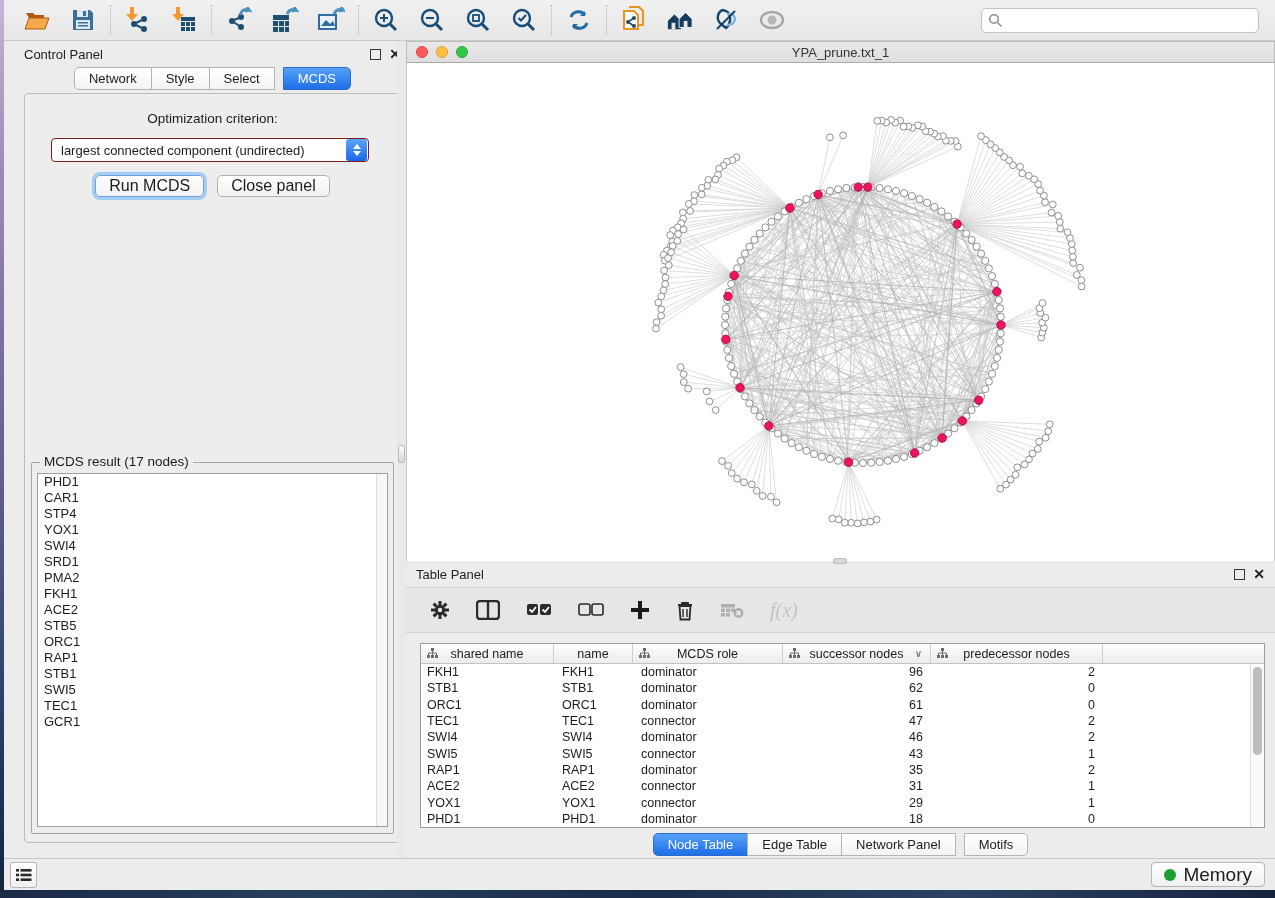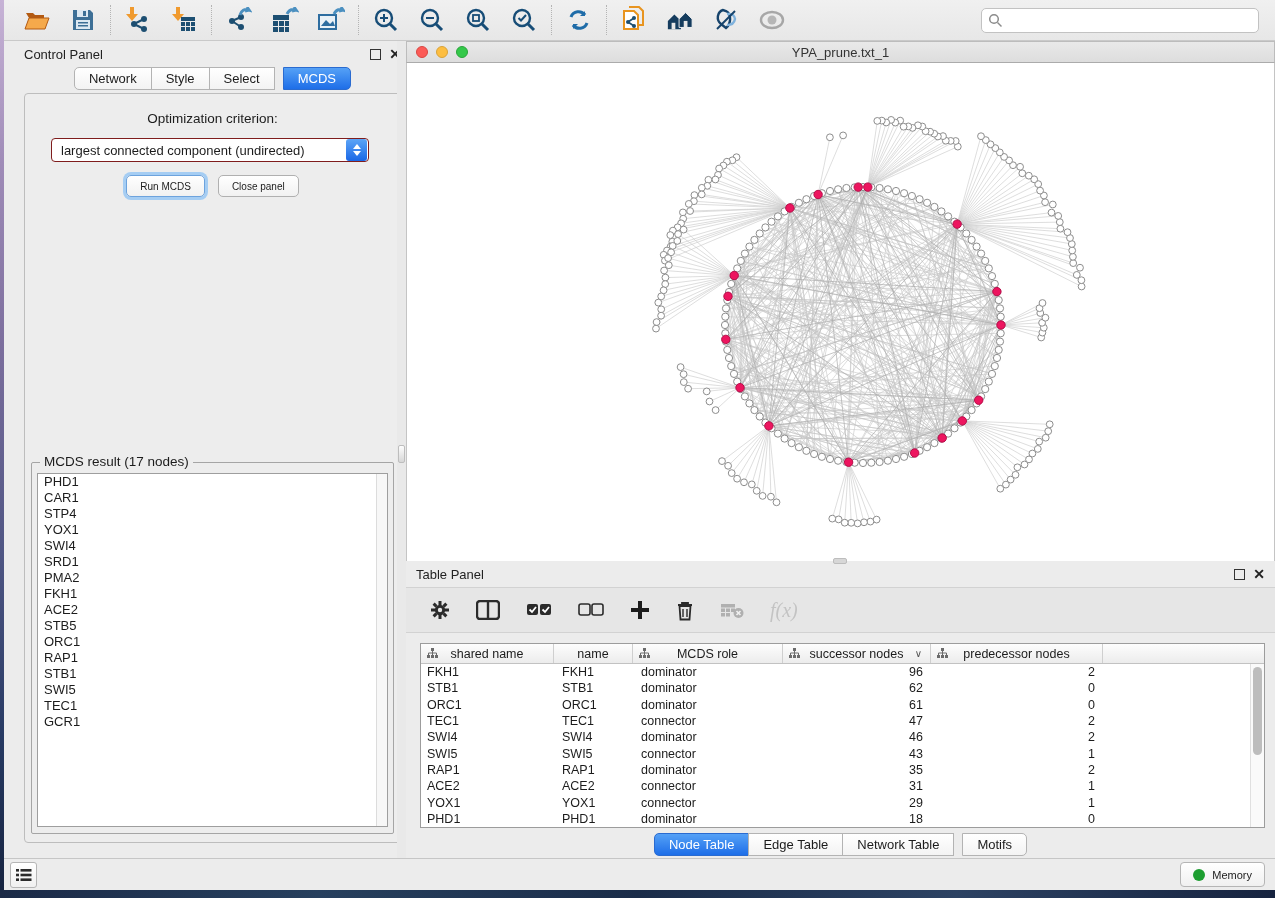--- a/index.html
+++ b/index.html
@@ -45,21 +45,21 @@
   .opt-label { text-align:center; margin-top:17px; font-size:13.5px; }
   .dropdown { margin:12px 14px 0 26px; height:24px; background:#fff; border:1px solid #7f1d1d; border-radius:4px;
     display:flex; align-items:center; cursor:pointer; position:relative; width:318px; }
   .dropdown-value { flex:1; padding-left:9px; font-size:13px; white-space:nowrap; }
   .dropdown-cap { width:21px; height:22px; border-radius:3px; margin-right:1px;
     background:linear-gradient(#5ca5f7,#1a67e6); display:flex; flex-direction:column; align-items:center; justify-content:center; gap:2px; }
   .chev { width:0; height:0; border-left:4px solid transparent; border-right:4px solid transparent; }
   .chev.up { border-bottom:5px solid #fff; } .chev.down { border-top:5px solid #fff; }
   .btn-row { display:flex; justify-content:center; gap:13px; margin-top:13px; }
   .mac-btn { height:22px; padding:0 13px; background:linear-gradient(#ffffff,#f1f1f1); border:1px solid #b0b0b0;
-    border-radius:5px; font-size:10px; font-family:"Liberation Sans",sans-serif; cursor:pointer; color:#1c1c1c; }
+    border-radius:5px; font-size:16px; font-family:"Liberation Sans",sans-serif; cursor:pointer; color:#1c1c1c; }
   .mac-btn.focused { box-shadow:0 0 0 3px #a5cdf3; border-color:#6da3dd; }
 
   .groupbox { position:absolute; left:6px; top:368px; width:363px; height:372px; border:1px solid #a5a5a5; border-radius:2px;text-decoration:underline; }
   .groupbox-legend { position:absolute; top:-9px; left:8px; background:#ededed; padding:0 4px; font-size:13.5px; }
   .result-list { position:absolute; left:5px; top:10px; right:5px; bottom:6px; background:#fff; border:1px solid #9e9e9e; overflow:hidden; }
   .result-scroll { position:absolute; top:0; right:0; bottom:0; width:11px; background:#f7f7f7; border-left:1px solid #dcdcdc; }
   .list-item { font-size:13px; line-height:16px; padding-left:6px; cursor:default; }
 
   
   .splitter-v { position:absolute; left:397px; top:41px; width:9px; height:817px; background:#e9e9e9; cursor:col-resize;}
@@ -102,21 +102,21 @@
   .dt-thumb { position:absolute; top:3px; left:2px; width:9px; height:88px; background:#bdbdbd; border-radius:5px; }
 
   .tp-tabs { position:absolute; left:0; right:0; top:272px; display:flex; justify-content:center; }
 
   
   .status-bar { position:absolute; left:0; top:858px; width:1275px; height:32px; background:#ececec; border-top:1px solid #c6c6c6;
     display:flex; align-items:center; padding:0 10px; z-index:20;}
   .list-toggle { width:27px; height:26px; background:linear-gradient(#fff,#f0f0f0); border:1px solid #b5b5b5; border-radius:3px;
     display:flex; align-items:center; justify-content:center; cursor:pointer; }
   .memory-btn { margin-left:auto; height:25px; background:linear-gradient(#fff,#f0f0f0); border:1px solid #b5b5b5; border-radius:4px;
-    display:flex; align-items:center; gap:7px; padding:0 12px; font-size:11px; cursor:pointer; }
+    display:flex; align-items:center; gap:7px; padding:0 12px; font-size:19px; cursor:pointer; }
   .mem-dot { width:12px; height:12px; border-radius:50%; background:#1d9e31; }
 </style>
 </head>
 <body>
 
 <div class="wp-left"></div>
 <div class="wp-bottom"></div>
 
 <div class="toolbar">
   <div class="tb-group">
@@ -1414,21 +1414,21 @@
       </div>
     <div class="dt-scroll">
         <div class="dt-thumb"></div>
       </div>
   </div>
 
   <div class="tp-tabs">
     <div class="seg" id="tp-tabs">
         <span class="seg-item active">Node Table</span>
         <span class="seg-item">Edge Table</span>
-        <span class="seg-item">Network Table</span>
+        <span class="seg-item">Network Panel</span>
         <span class="seg-item">Motifs</span>
       </div>
   </div>
 </div>
 
 <div class="status-bar">
   <span class="list-toggle">
     <svg width="16" height="14" viewBox="0 0 16 14">
         <g fill="#2b2b2b">
           <rect x="0" y="1" width="3" height="2.6"></rect>

